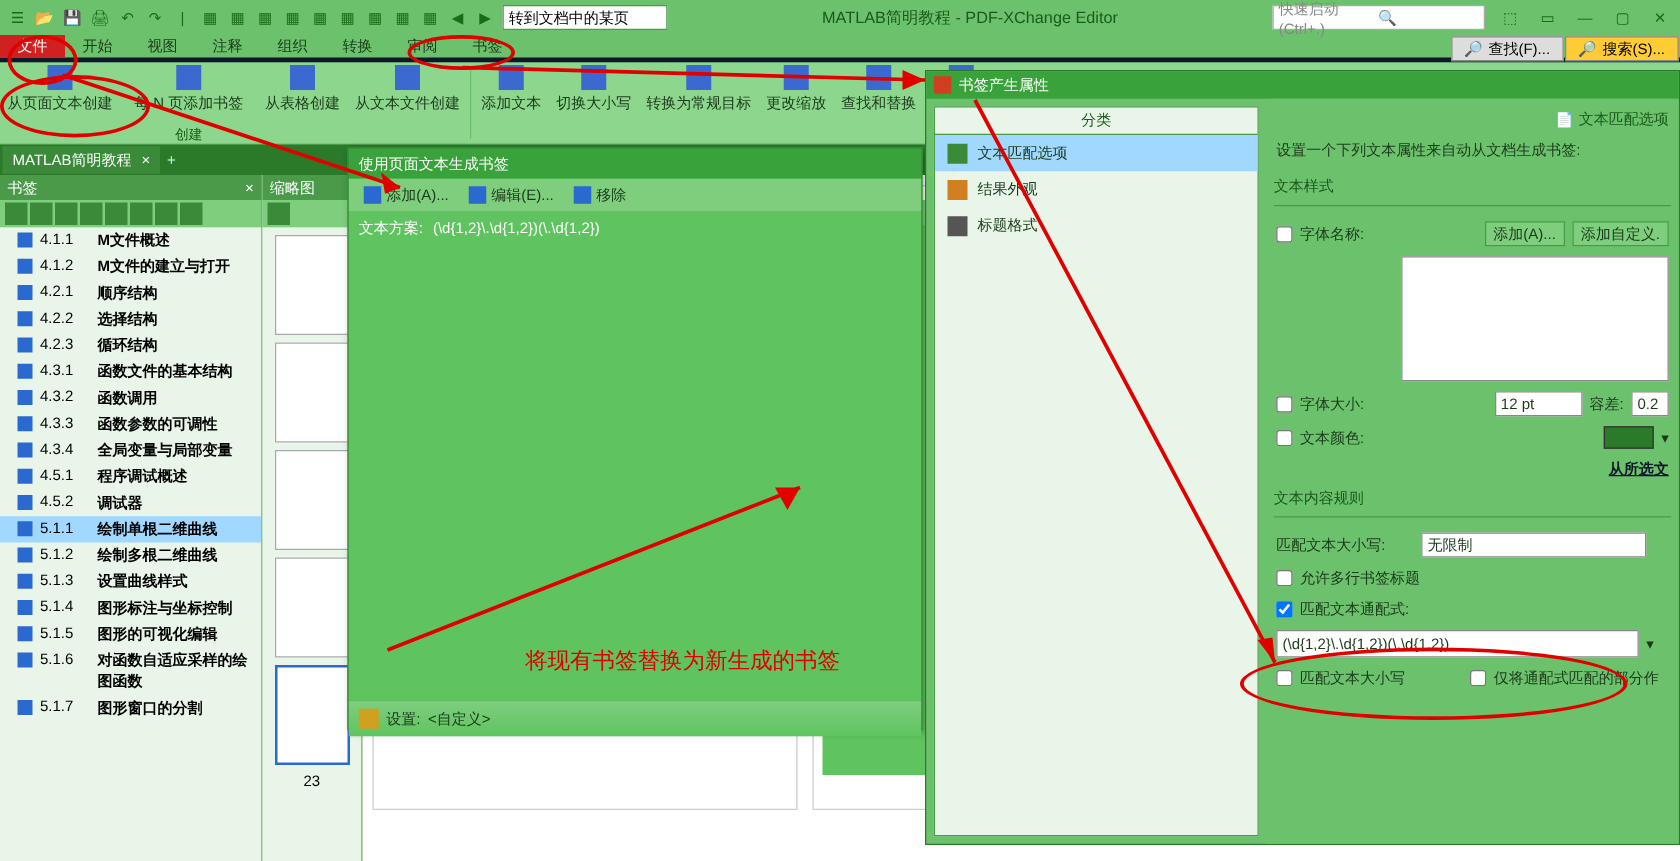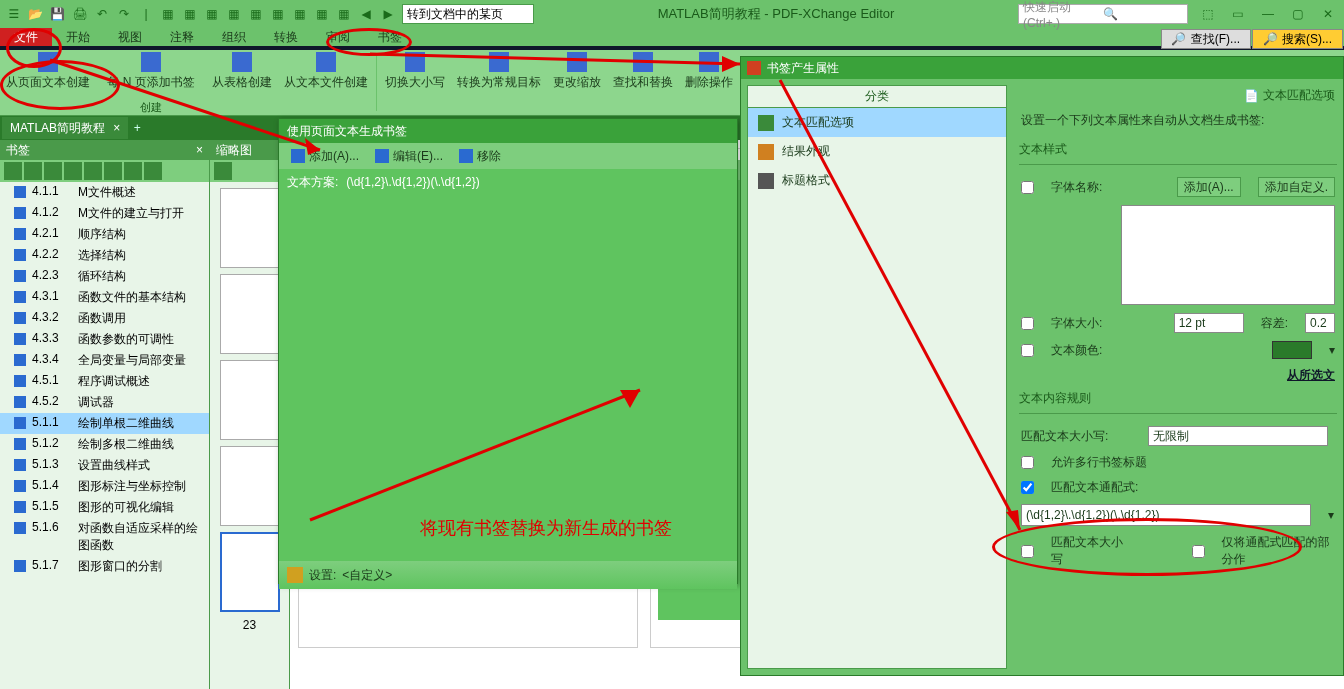--- a/index.html
+++ b/index.html
@@ -45,21 +45,21 @@
 .pane-header { height: 20px; background: #4a9a4a; color: #fff; padding: 0 6px; display: flex; align-items: center; justify-content: space-between; }
 .pane-toolbar { height: 22px; background: #7ece7e; display: flex; align-items: center; gap: 2px; padding: 0 4px; }
 .pane-toolbar .tb { width: 18px; height: 18px; background: #3a8a3a; }
 
 .bookmarks { width: 210px; background: #c8eac8; border-right: 1px solid #4a9a4a; display: flex; flex-direction: column; }
 .bookmarks .list { flex: 1; overflow: auto; background: #e8f5e8; }
 .bookmarks .bm-item { display: flex; align-items: flex-start; padding: 2px 4px; gap: 6px; }
 .bookmarks .bm-item.sel { background: #a0d8ff; }
 .bookmarks .bm-ic { width: 12px; height: 12px; background: #2a6ad0; margin-top: 2px; flex-shrink: 0; margin-left: 10px; }
 .bookmarks .bm-num { width: 40px; flex-shrink: 0; }
-.bookmarks .bm-txt { flex: 1; }
+.bookmarks .bm-txt { flex: 1; font-weight: bold; }
 
 .thumbs { width: 80px; background: #c8eac8; border-right: 1px solid #4a9a4a; display: flex; flex-direction: column; }
 .thumbs .th-list { flex: 1; overflow: hidden; display: flex; flex-direction: column; gap: 6px; padding: 6px; background: #e8f5e8; }
 .thumbs .th { width: 60px; height: 80px; background: #fff; border: 1px solid #aaa; margin: 0 auto; }
 
 .docview { flex: 1; background: #fff; position: relative; }
 .docview .page { position: absolute; background: #fff; border: 1px solid #ccc; }
 .docview .page.p1 { left: 8px; top: 8px; width: 340px; height: 500px; }
 .docview .page.p2 { left: 360px; top: 8px; width: 340px; height: 500px; }
 
@@ -92,21 +92,21 @@
 .dlg2 .d2-body { flex: 1; display: flex; }
 .dlg2 .d2-cats { width: 260px; background: #e8f5e8; border: 1px solid #4a9a4a; margin: 6px; display: flex; flex-direction: column; }
 .dlg2 .d2-cats .hd { height: 22px; text-align: center; color: #1a5a1a; padding: 2px; border-bottom: 1px solid #4a9a4a; }
 .dlg2 .cat-item { display: flex; align-items: center; gap: 8px; padding: 6px 10px; color: #1a3a1a; }
 .dlg2 .cat-item.sel { background: #a0d8ff; }
 .dlg2 .cat-item .ic { width: 16px; height: 16px; background: #3a8a3a; }
 .dlg2 .d2-right { flex: 1; background: #6cc26c; padding: 6px; display: flex; flex-direction: column; }
 .dlg2 .d2-right .hd { color: #1a5a1a; text-align: right; padding: 2px; display: flex; align-items: center; justify-content: flex-end; gap: 4px; }
 .dlg2 .d2-right .desc { color: #1a3a1a; padding: 6px 2px 10px; }
 .dlg2 .section-hd { color: #1a5a1a; padding: 2px 0 6px; border-bottom: 1px solid #4a9a4a; margin-bottom: 8px; }
-.dlg2 .row { display: flex; align-items: center; gap: 17px; padding: 4px 2px; color: #1a3a1a; }
+.dlg2 .row { display: flex; align-items: center; gap: 6px; padding: 4px 2px; color: #1a3a1a; }
 .dlg2 .row input[type=checkbox] { margin: 0; }
 .dlg2 .row .field { height: 20px; background: #fff; border: 1px solid #888; padding: 0 4px; display: flex; align-items: center; }
 .dlg2 .row .btn-sm { height: 20px; background: #7ece7e; border: 1px solid #4a9a4a; padding: 0 6px; display: flex; align-items: center; gap: 4px; }
 .dlg2 .row .color-sw { width: 40px; height: 18px; background: #2a7a2a; border: 1px solid #333; }
 .dlg2 .regex-input { width: 290px; height: 22px; background: #fff; border: 1px solid #888; padding: 0 4px; display: flex; align-items: center; }
 .dlg2 .link { color: #0f172a; text-decoration: underline; margin-left: auto; font-weight: bold; }
 .circle { border: 3px solid #e00000; border-radius: 50%; position: absolute; z-index: 50; pointer-events: none; }
 .ellipse { border: 3px solid #e00000; border-radius: 50% / 50%; position: absolute; z-index: 50; pointer-events: none; }
 .anno-text { color: #e00000; font-size: 18px; font-family: SimSun, serif; position: absolute; z-index: 50; pointer-events: none; }
 
@@ -188,20 +188,24 @@
     </div>
   <div class="rb-btn">
       <div class="ic blue"></div>
       <span>从表格创建</span>
     </div>
   <div class="rb-btn">
       <div class="ic blue"></div>
       <span>从文本文件创建</span>
     </div>
   <div class="sep"></div>
+  <div class="rb-btn">
+      <div class="ic blue"></div>
+      <span>添加文本</span>
+    </div>
   <div class="rb-btn">
       <div class="ic blue"></div>
       <span>切换大小写</span>
     </div>
   <div class="rb-btn">
       <div class="ic blue"></div>
       <span>转换为常规目标</span>
     </div>
   <div class="rb-btn">
       <div class="ic blue"></div>

